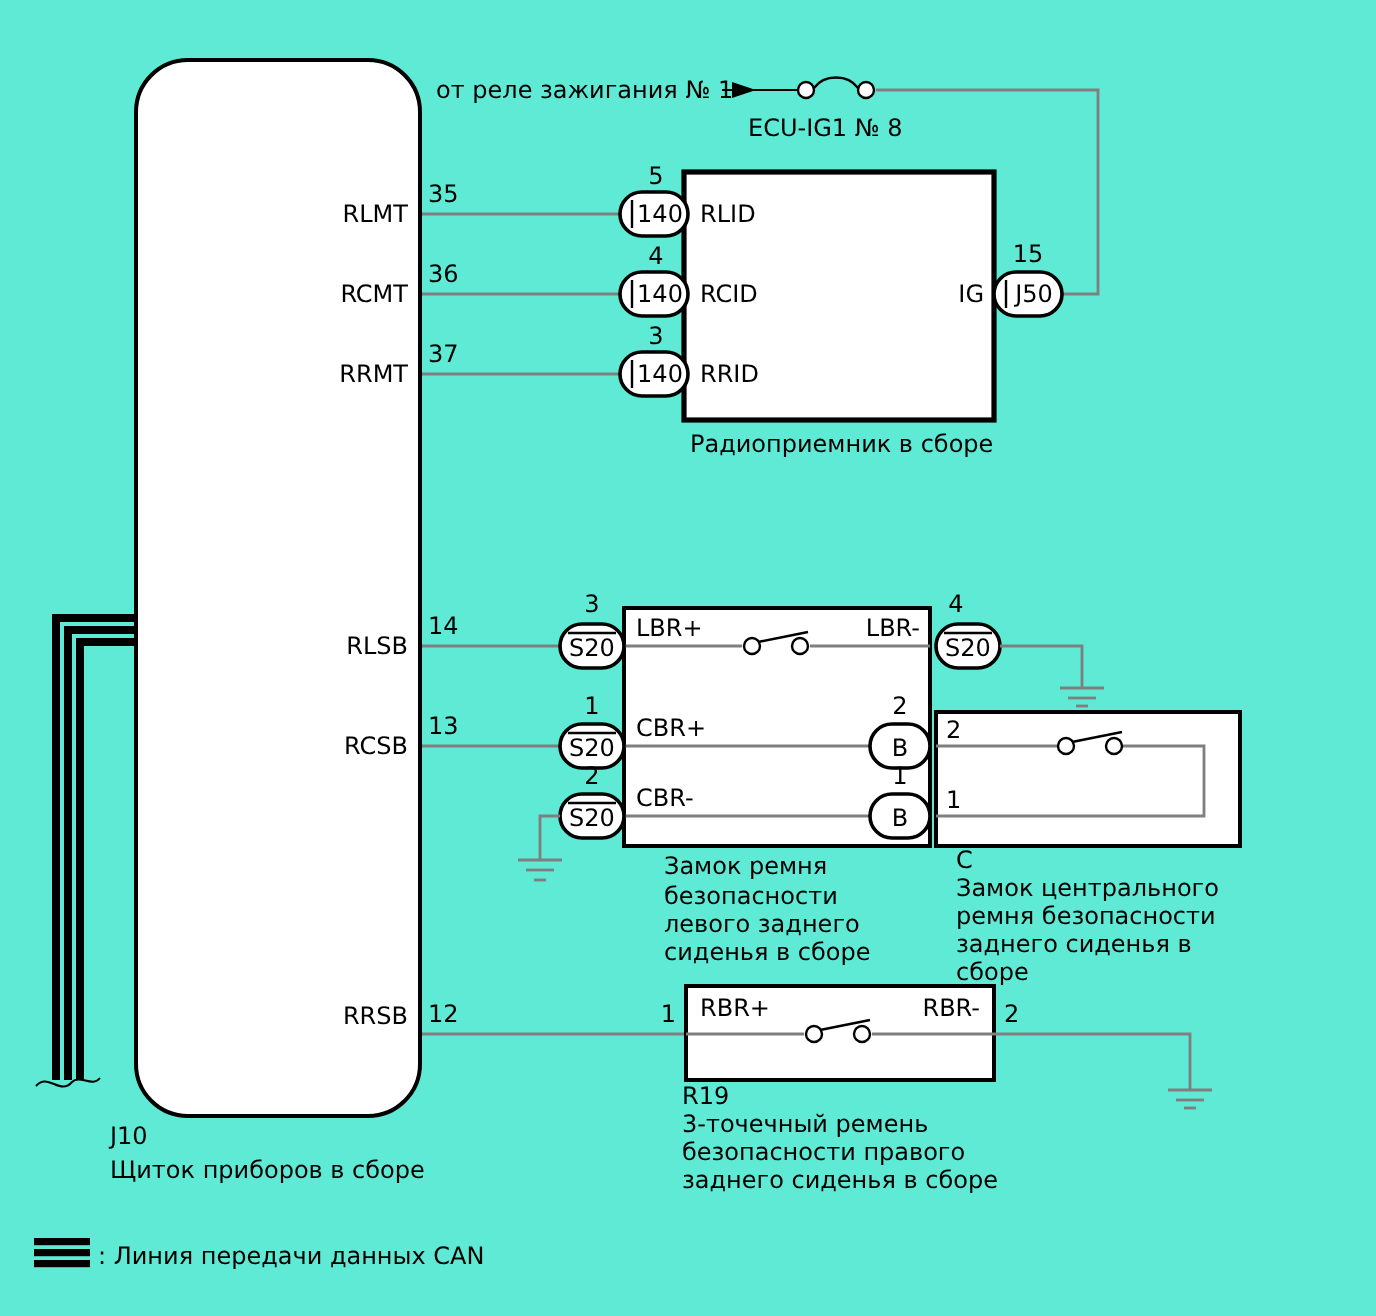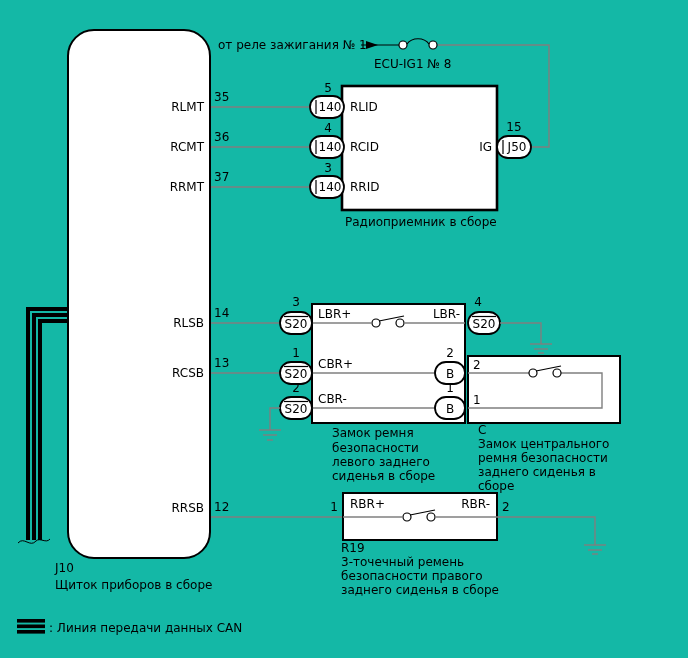--- a/index.html
+++ b/index.html
@@ -1,16 +1,16 @@
 <!DOCTYPE html>
 <html><head>
 <meta charset="utf-8">
 <style>
   html,body{margin:0;padding:0;background:#ffffff;}
-  .stage{width:688px;height:658px;position:relative;background:#14b8a6;}
+  .stage{width:688px;height:658px;position:relative;background:#5eead4;}
   text{font-family:"DejaVu Sans","Liberation Sans",sans-serif;font-size:12px;fill:#000;}
   .te{text-anchor:end}
   .tm{text-anchor:middle}
   .wire{stroke:#7f7f7f;stroke-width:1.4;fill:none}
   .blk{fill:#ffffff;stroke:#000;stroke-width:2}
   .blk3{fill:#ffffff;stroke:#000;stroke-width:2.6}
   .conn{fill:#ffffff;stroke:#000;stroke-width:1.8}
   .tick{stroke:#000;stroke-width:1.2;fill:none}
   .sw{stroke:#000;stroke-width:1.2;fill:#ffffff}
   .swl{stroke:#000;stroke-width:1.2;fill:none}

